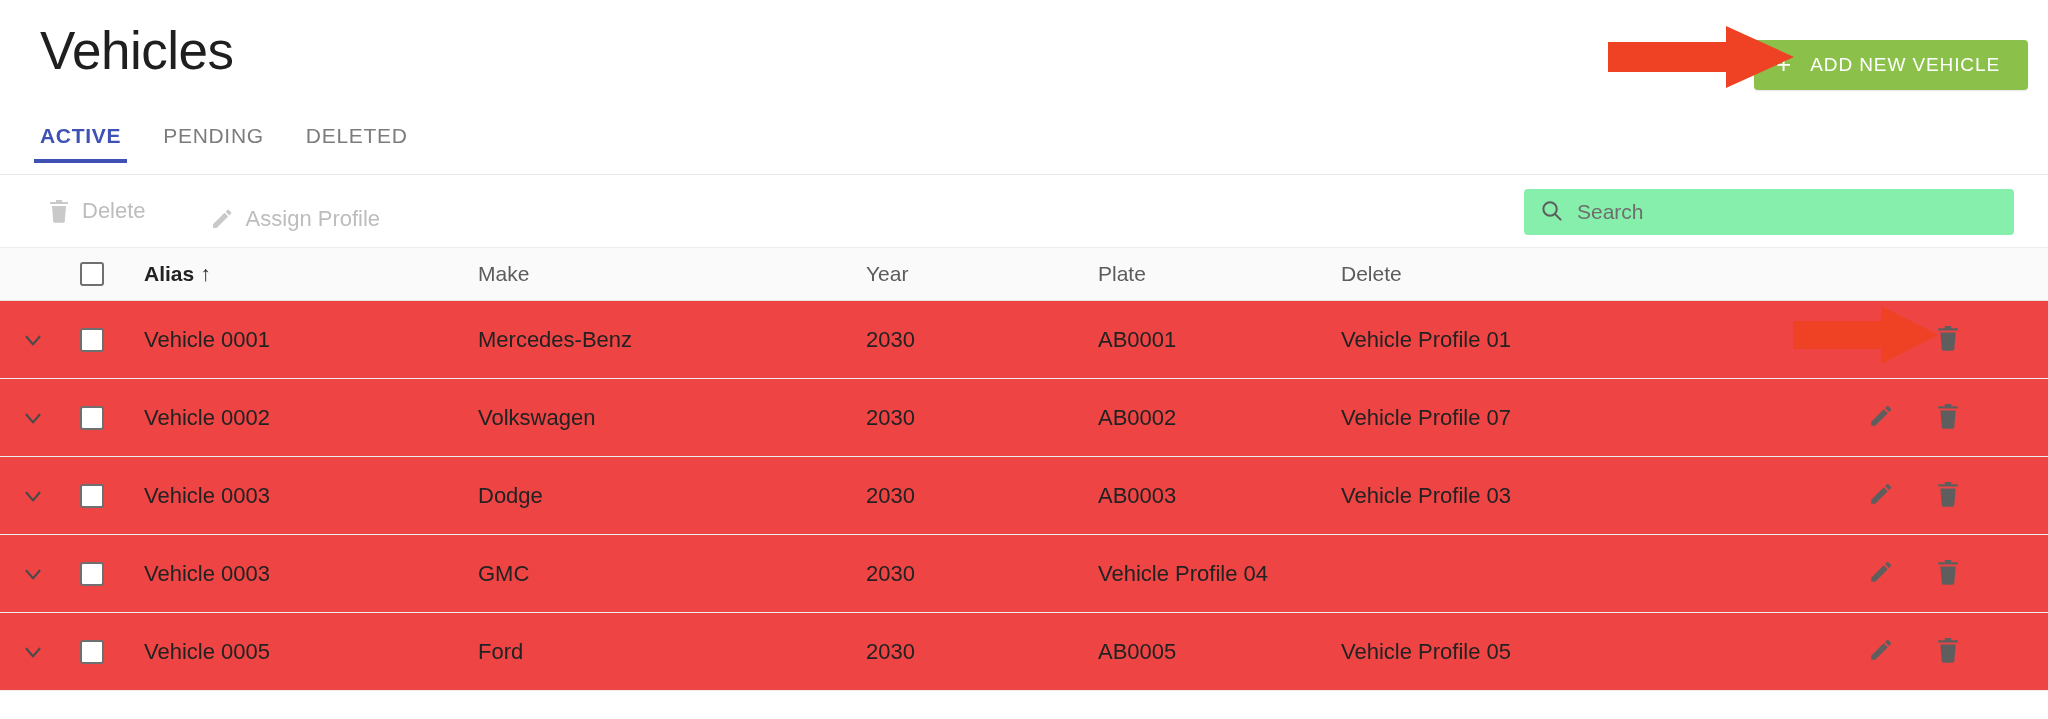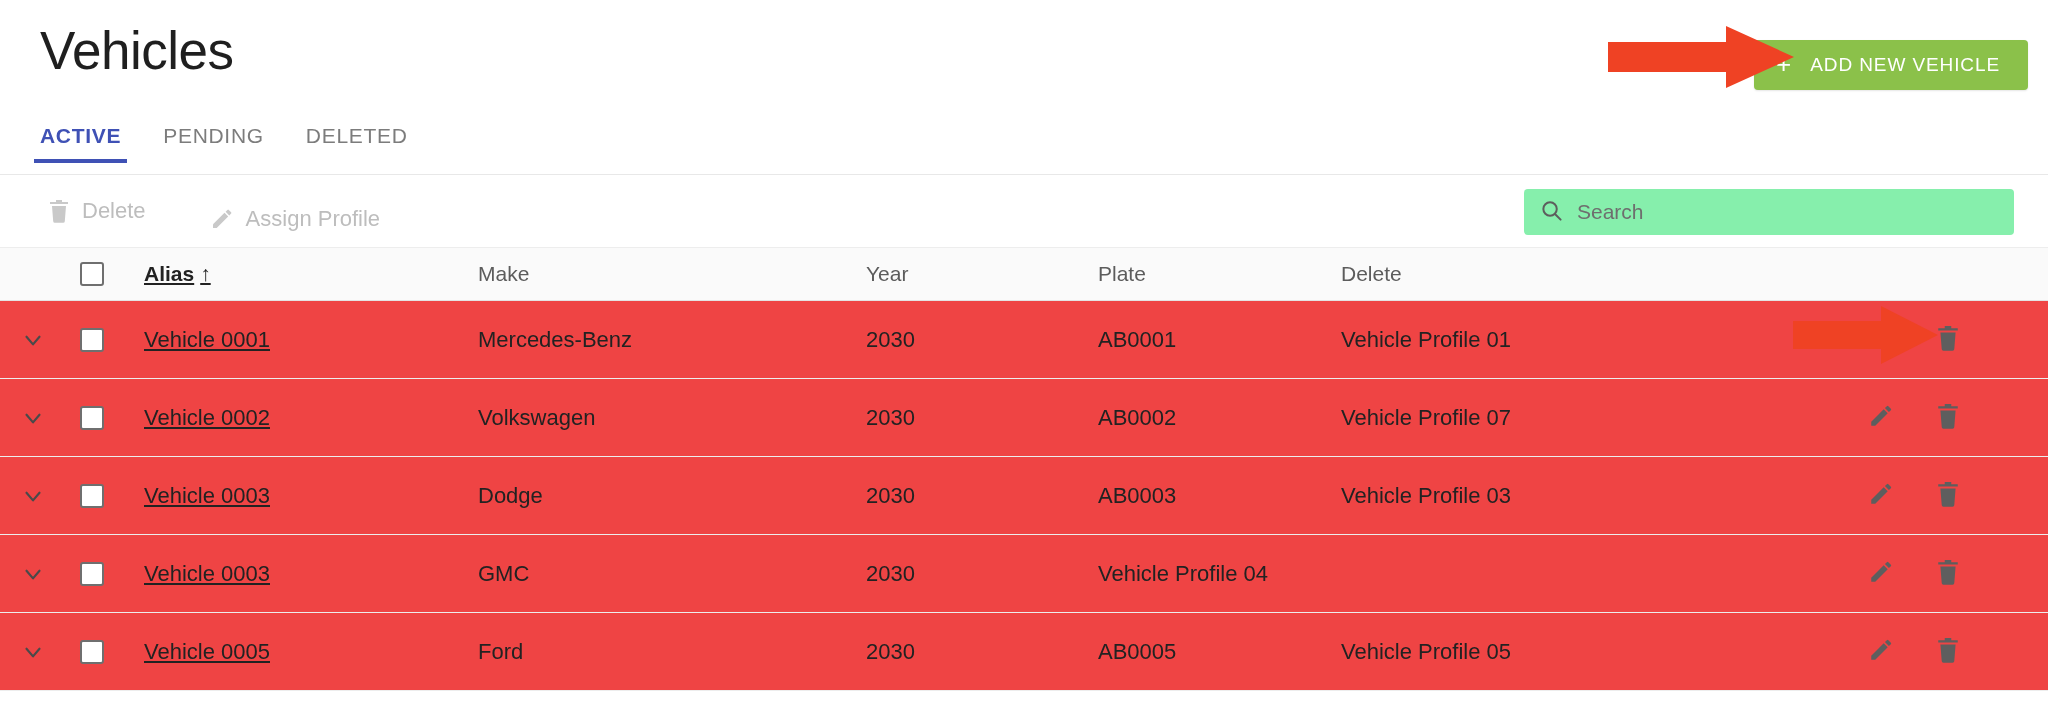--- a/index.html
+++ b/index.html
@@ -147,21 +147,21 @@
     background: #ef4444;
   }
   .thead {
     height: 54px;
     background: #fafafa;
     border-top: 1px solid #ededed;
     border-bottom: 1px solid #e4e4e4;
   }
   .c-exp   { width: 66px; flex: 0 0 66px; display: flex; justify-content: center; align-items: center; }
   .c-chk   { width: 78px; flex: 0 0 78px; display: flex; justify-content: flex-start; align-items: center; padding-left: 14px;}
-  .c-alias { width: 334px; flex: 0 0 334px; text-decoration: underline; }
+  .c-alias { width: 334px; flex: 0 0 334px; }
   .c-make  { width: 388px; flex: 0 0 388px; }
   .c-year  { width: 232px; flex: 0 0 232px; }
   .c-plate { width: 243px; flex: 0 0 243px; }
   .c-prof  { flex: 1 1 auto; }
   .c-acts  { width: 200px; flex: 0 0 200px; display: flex; align-items: center; justify-content: flex-start; gap: 42px; padding-left: 20px;}
 
   .thead .th {
     font-size: 21px;
     color: #5c5c5c;
     font-weight: 400;

